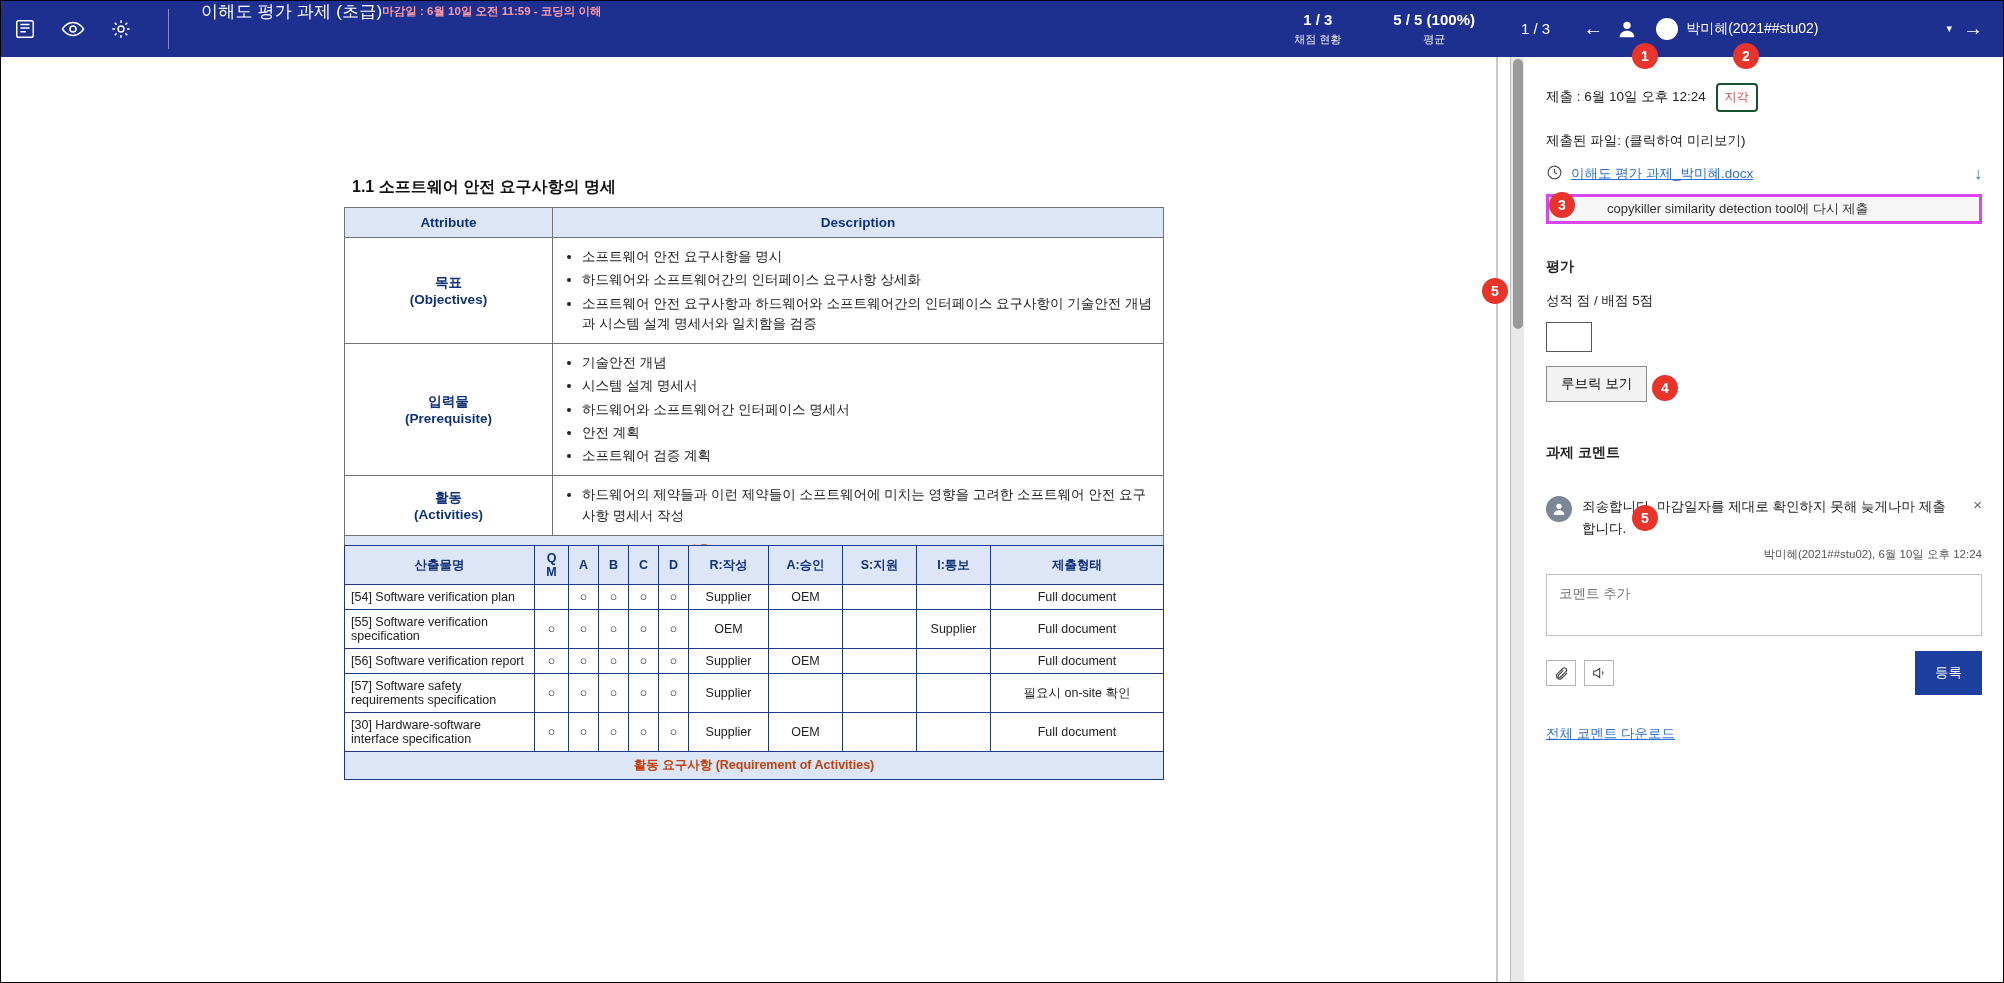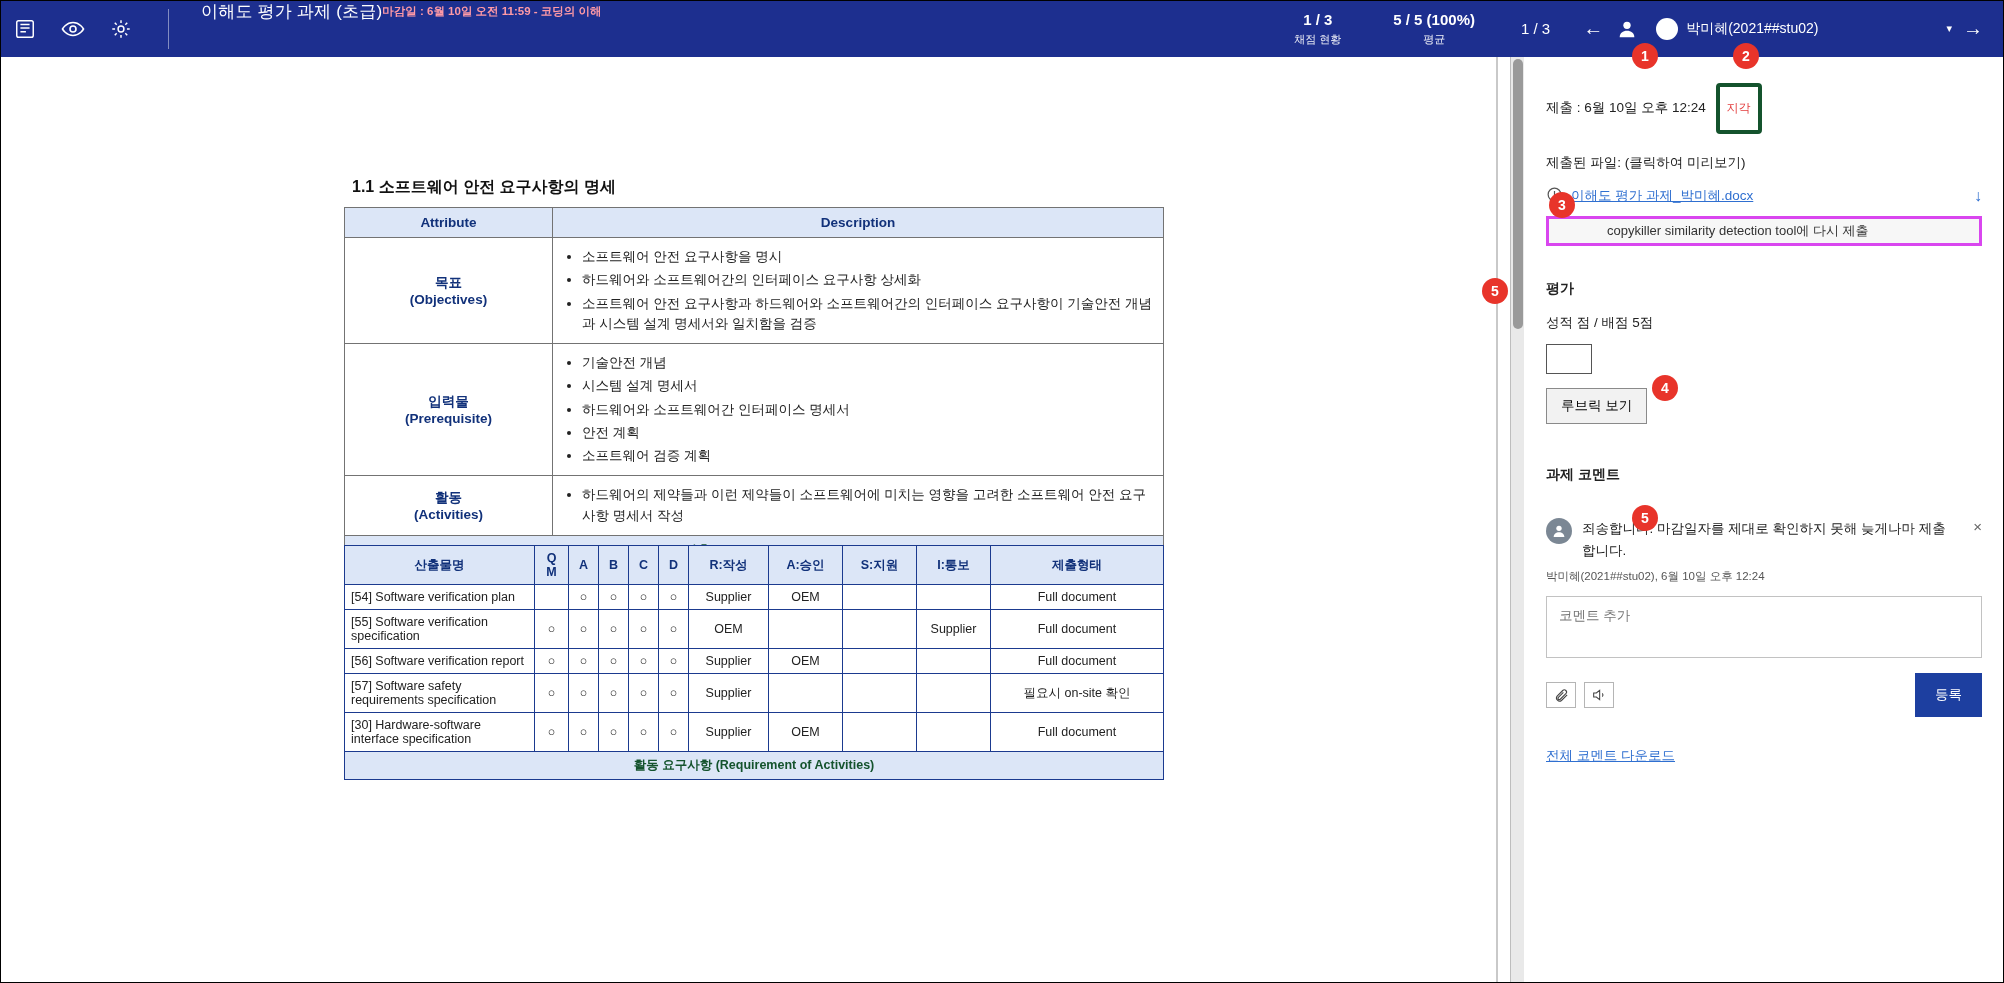--- a/index.html
+++ b/index.html
@@ -83,21 +83,21 @@
   table.spec td, table.spec th {
     border: 1px solid #737373; padding: 6px 11px; vertical-align: middle;
   }
   table.spec thead th {
     background: #dce6f7; color: #11317a; font-weight: bold; text-align: center; height: 30px;
   }
   .cellc { text-align: center; font-weight: bold; color: #11317a; }
   .bullets { margin: 0; padding-left: 18px; }
   .bullets li { margin: 3px 0; line-height: 1.5; }
   .band {
-    background: #dce6f7; text-align: center; font-weight: bold; color: #14532d;
+    background: #dce6f7; text-align: center; font-weight: bold; color: #c2410c;
   }
   table.prod {
     position: absolute; left: 344px; top: 488px; width: 820px;
     border-collapse: collapse; font-size: 12.5px;
   }
   table.prod td, table.prod th {
     border: 1px solid #1b3a8f; padding: 5px 6px; vertical-align: middle;
   }
   table.prod thead th {
     background: #dce6f7; color: #11317a; font-weight: bold; text-align: center;
@@ -118,22 +118,22 @@
     position: absolute; top: 57px; left: 1496px; width: 2px; height: 926px; background: #c9c9c9;
   }
 
   
   .side {
     position: absolute; top: 57px; left: 1524px; width: 480px; height: 926px;
     background: #fff; padding: 20px 22px 0 22px;
   }
   .sub-line { font-size: 13.5px; margin: 6px 0 0 0; }
   .late-badge {
-    display: inline-block; border: 4px solid #14532d; color: #e23c3c; border-radius: 4px;
-    padding: 13px 7px; font-size: 12px; margin-left: 6px;
+    display: inline-block; border: 2px solid #14532d; color: #e23c3c; border-radius: 4px;
+    padding: 4px 7px; font-size: 12px; margin-left: 6px;
   }
   .files-label { font-size: 13.5px; margin-top: 20px; }
   .file-row {
     display: flex; align-items: center; gap: 8px; margin-top: 14px;
   }
   .file-link { color: #2f6fd0; font-size: 13.5px; text-decoration: underline; cursor: pointer; }
   .dl-arrow { margin-left: auto; color: #2f6fd0; font-size: 16px; cursor: pointer; }
   .resubmit-box {
     margin-top: 10px; border: 3px solid #d946ef; background: #f7f7f7;
     height: 30px; display: flex; align-items: center; padding-left: 58px;
@@ -152,21 +152,21 @@
   .comment-head .sec-title { margin-top: 0; }
   .cmt {
     display: flex; gap: 10px; margin-top: 34px; align-items: flex-start;
   }
   .cmt-avatar {
     width: 26px; height: 26px; border-radius: 50%; background: #7b8794;
     flex: 0 0 26px; display: flex; align-items: center; justify-content: center;
   }
   .cmt-body { flex: 1; font-size: 13.5px; line-height: 1.6; }
   .cmt-x { color: #666; font-size: 15px; cursor: pointer; padding-left: 4px; }
-  .cmt-meta { font-size: 11.5px; color: #555; margin-top: 8px; }
+  .cmt-meta { text-align: right; font-size: 11.5px; color: #555; margin-top: 8px; }
   .cmt-input {
     margin-top: 12px; width: 100%; height: 62px; border: 1px solid #c2c2c2;
     padding: 10px 12px; font-size: 13.5px; color: #9a9a9a; font-family: "Liberation Sans", sans-serif;
     resize: none;
   }
   .cmt-tools { display: flex; align-items: center; gap: 8px; margin-top: 12px; }
   .tool-btn {
     width: 30px; height: 26px; border: 1px solid #b5b5b5; background: #fff;
     display: flex; align-items: center; justify-content: center; cursor: pointer;
   }

